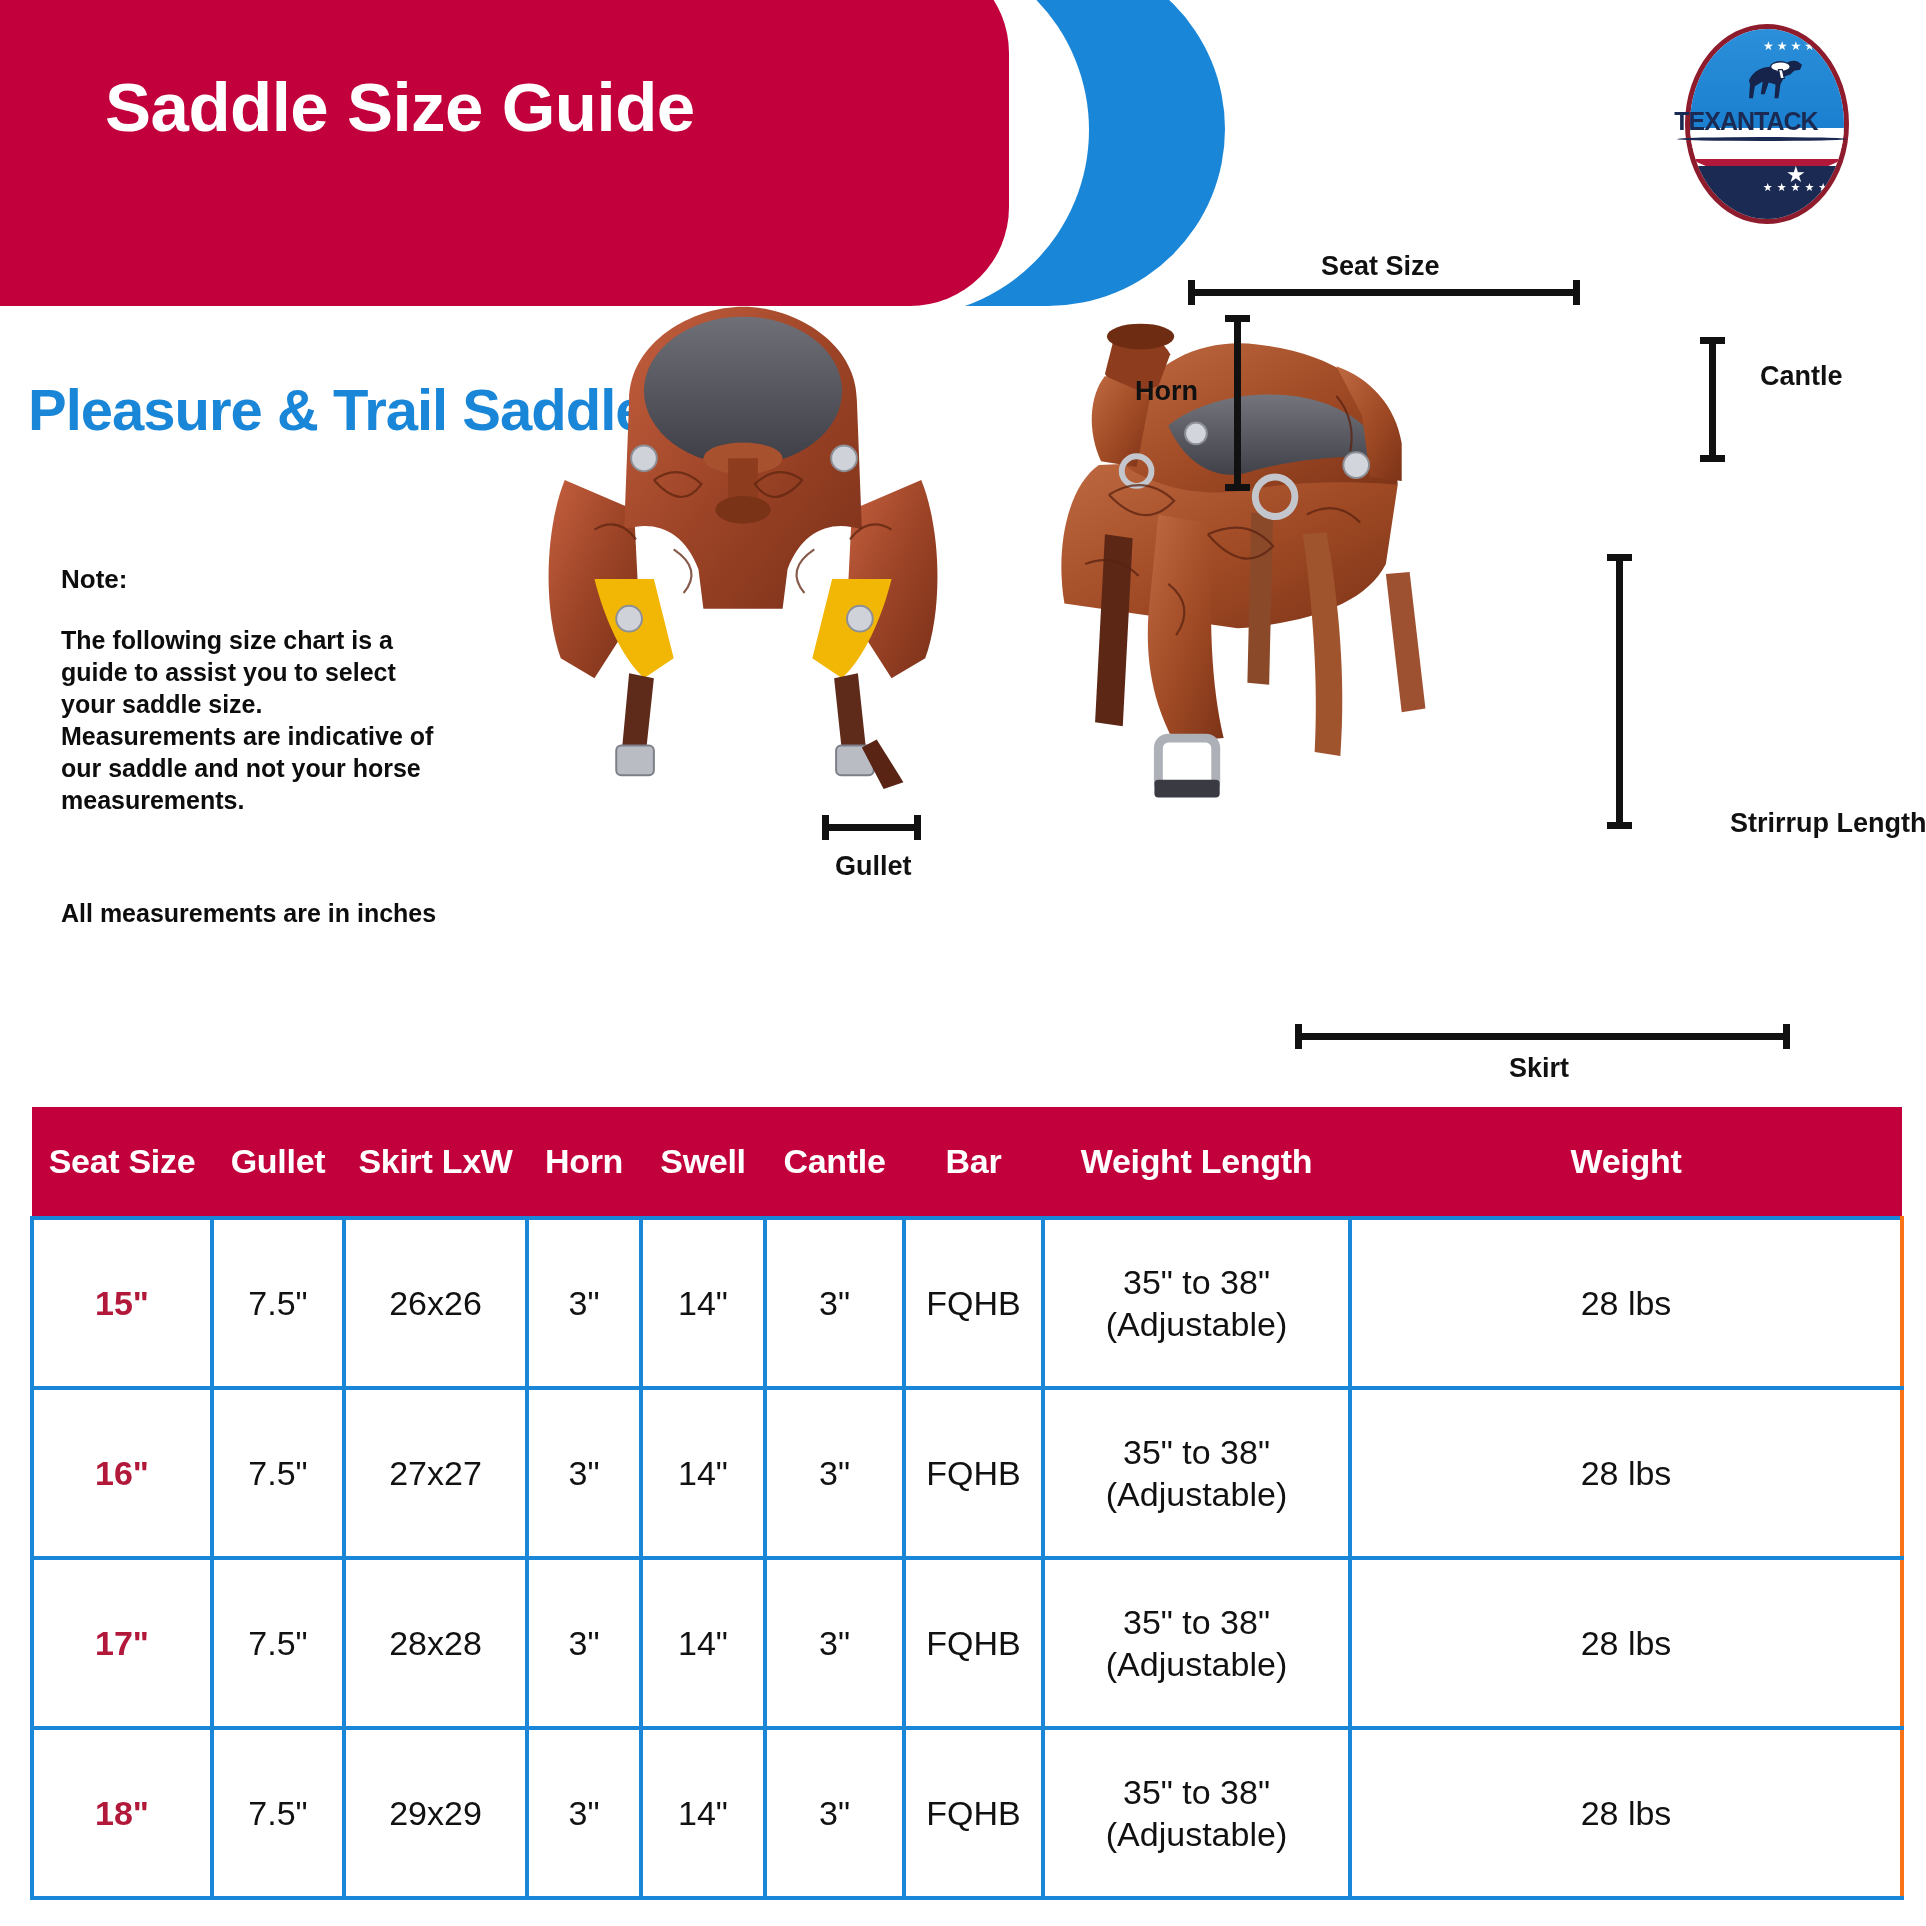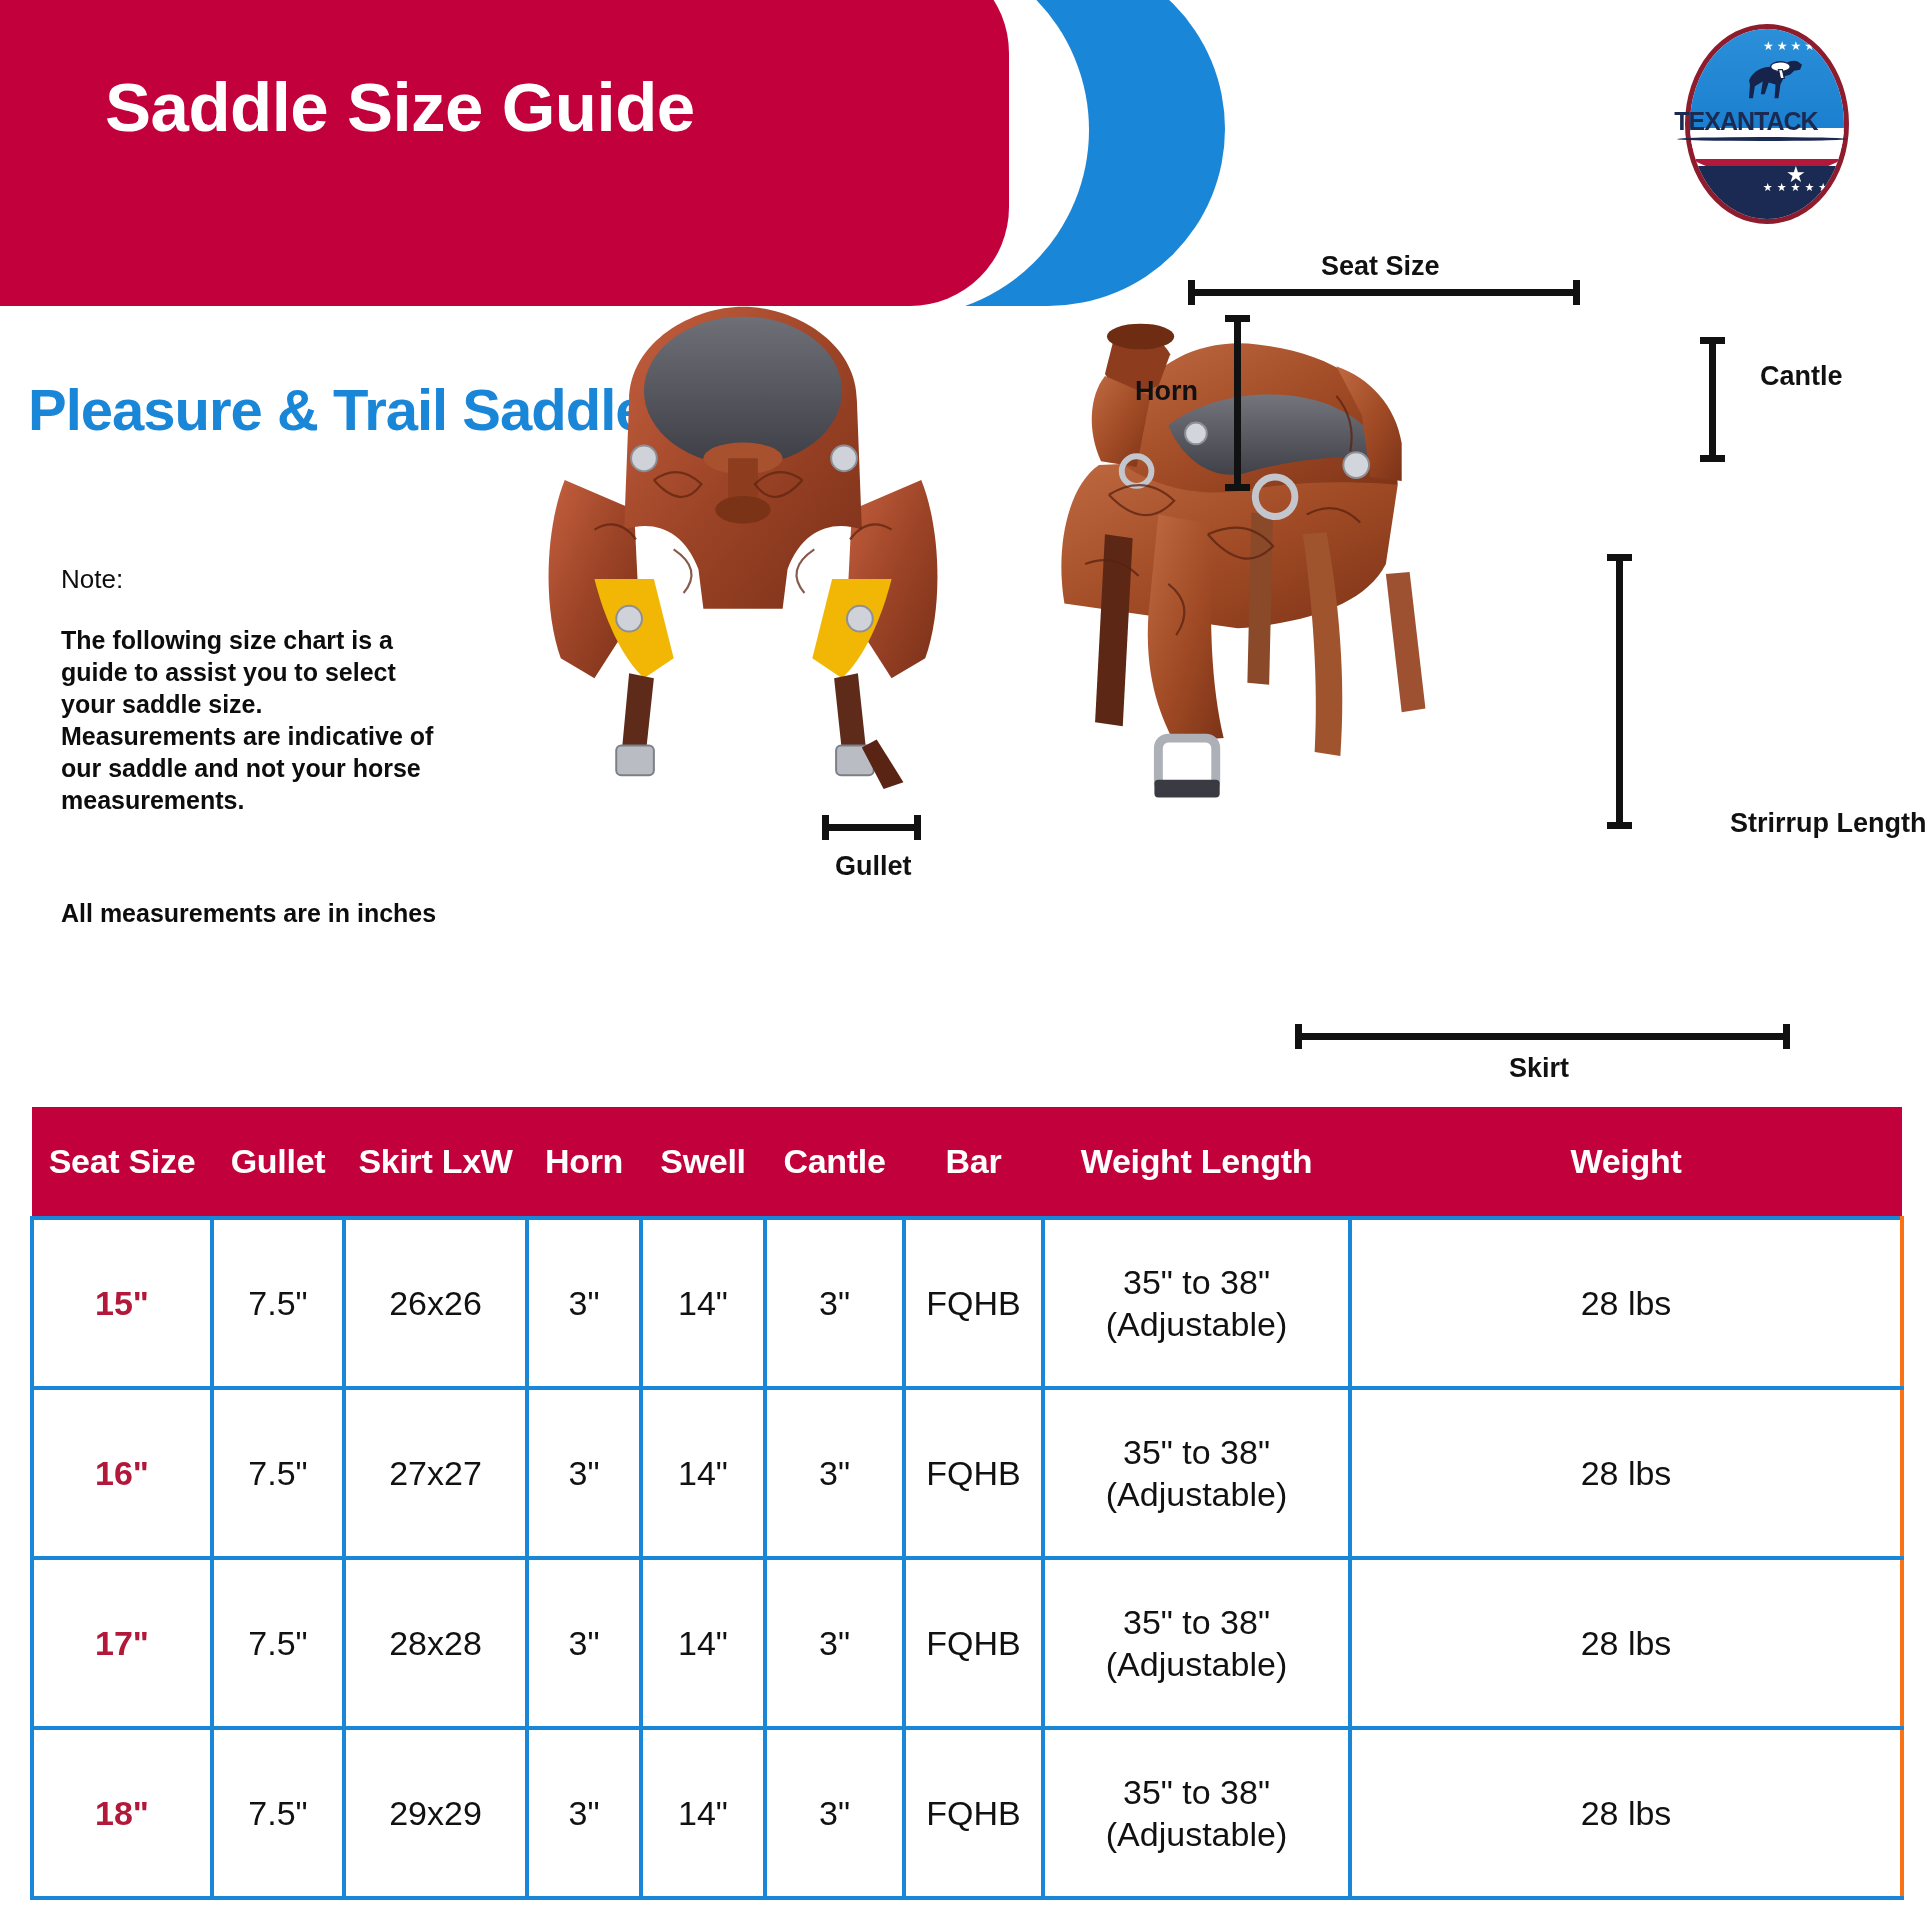--- a/index.html
+++ b/index.html
@@ -83,21 +83,21 @@
   .logo-star-big{position:absolute;left:96px;top:133px;color:#fff;font-size:22px;z-index:6;}
 
   
   .subtitle{
     position:absolute;left:28px;top:376px;
     color:#1a86d8;font-size:58px;font-weight:bold;letter-spacing:-1px;
     white-space:nowrap;
   }
   .note-head{
     position:absolute;left:61px;top:564px;
-    font-size:26px;font-weight:normal;color:#0d0d0d;
+    font-size:26px;font-weight:bold;color:#0d0d0d;
   }
   .note-body{
     position:absolute;left:61px;top:624px;width:396px;
     font-size:25px;font-weight:bold;color:#0d0d0d;line-height:1.28;
     white-space:pre-line;
   }
   .note-foot{
     position:absolute;left:61px;top:899px;width:416px;
     font-size:25px;font-weight:bold;color:#0d0d0d;
   }

